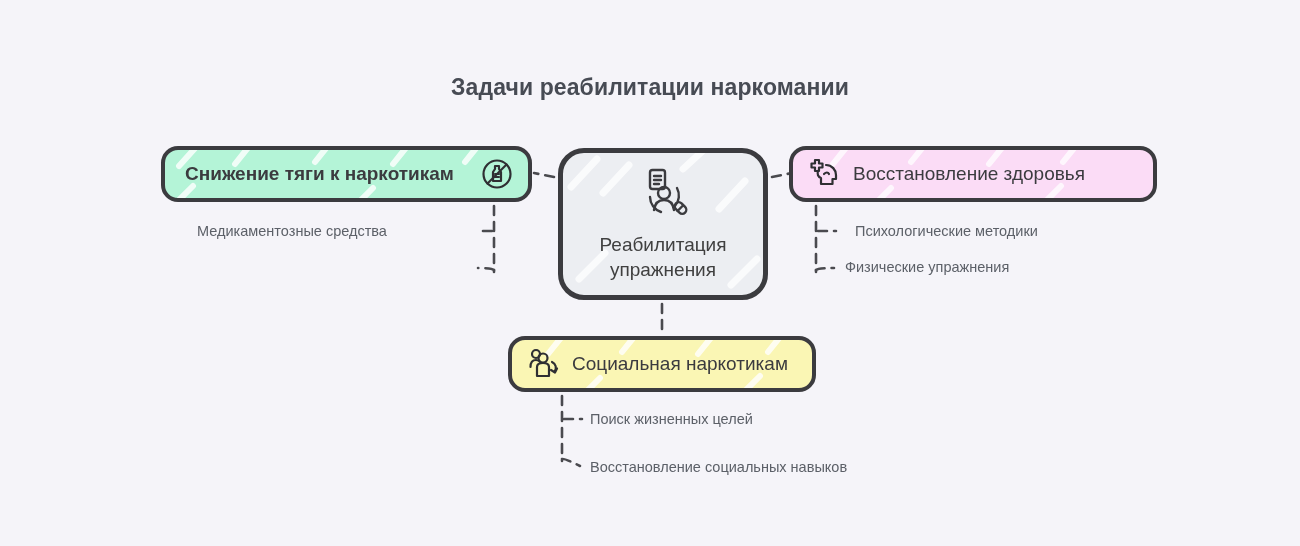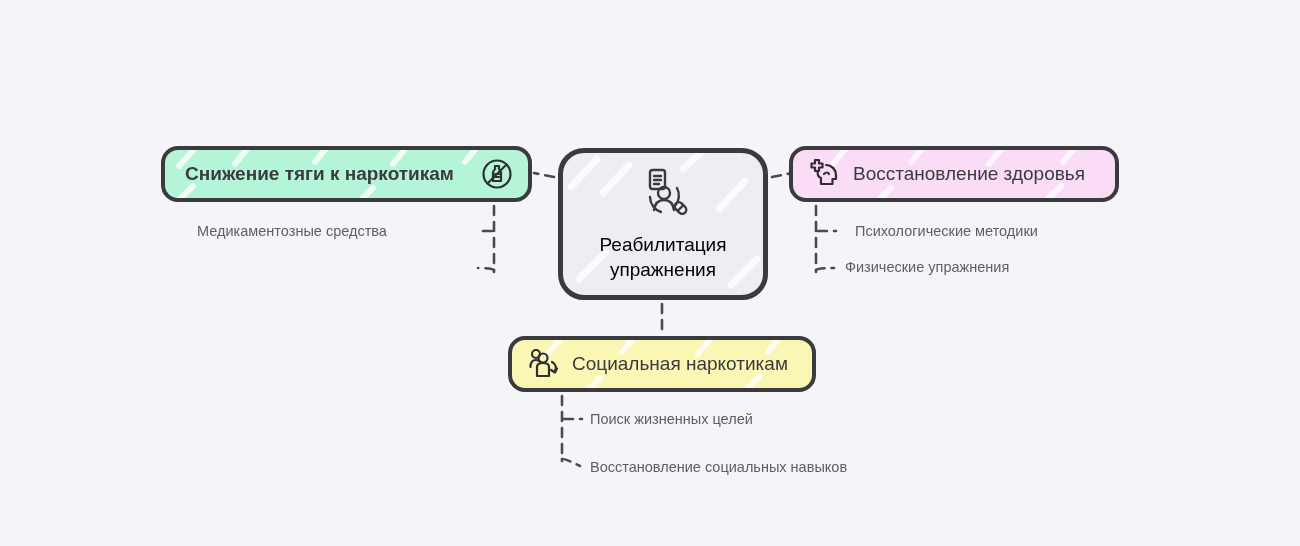--- a/index.html
+++ b/index.html
@@ -78,21 +78,21 @@
     height: 152px;
     border-width: 5px;
     border-radius: 26px;
     background: #eceef2;
     flex-direction: column;
     justify-content: center;
   }
   #node-center .center-title {
     font-size: 19px;
     line-height: 25px;
-    color: #000000;
+    color: #404040;
     text-align: center;
     position: relative;
     z-index: 2;
     margin-top: 8px;
   }
   #node-center .node-icon { margin-bottom: 2px; }
 
   
   #node-green {
     left: 161px;
@@ -100,21 +100,21 @@
     width: 371px;
     height: 56px;
     background: #b4f4d7;
     padding: 0 14px 0 20px;
     justify-content: space-between;
     font-weight: bold;
   }
   #node-pink {
     left: 789px;
     top: 146px;
-    width: 330px;
+    width: 368px;
     height: 56px;
     background: #fbdcf6;
     padding: 0 22px 0 14px;
     justify-content: flex-start;
     gap: 12px;
   }
   #node-yellow {
     left: 508px;
     top: 336px;
     width: 308px;
@@ -132,20 +132,21 @@
     color: #5c6068;
     white-space: nowrap;
   }
   .leaf.right-align { text-align: center; }
 </style>
 </head>
 <body>
 
 <div id="canvas">
 
+  <div id="title">Задачи реабилитации наркомании</div>
 
   <svg id="links" viewBox="0 0 1300 546" width="1300" height="546">
     <g fill="none" stroke="#4a4a4f" stroke-width="2.6" stroke-linecap="round" stroke-dasharray="9 7">
 
       <path d="M 554 177 L 534 173"></path>
 
       <path d="M 772 177 L 792 173"></path>
 
       <path d="M 662 304 L 662 332"></path>
 

